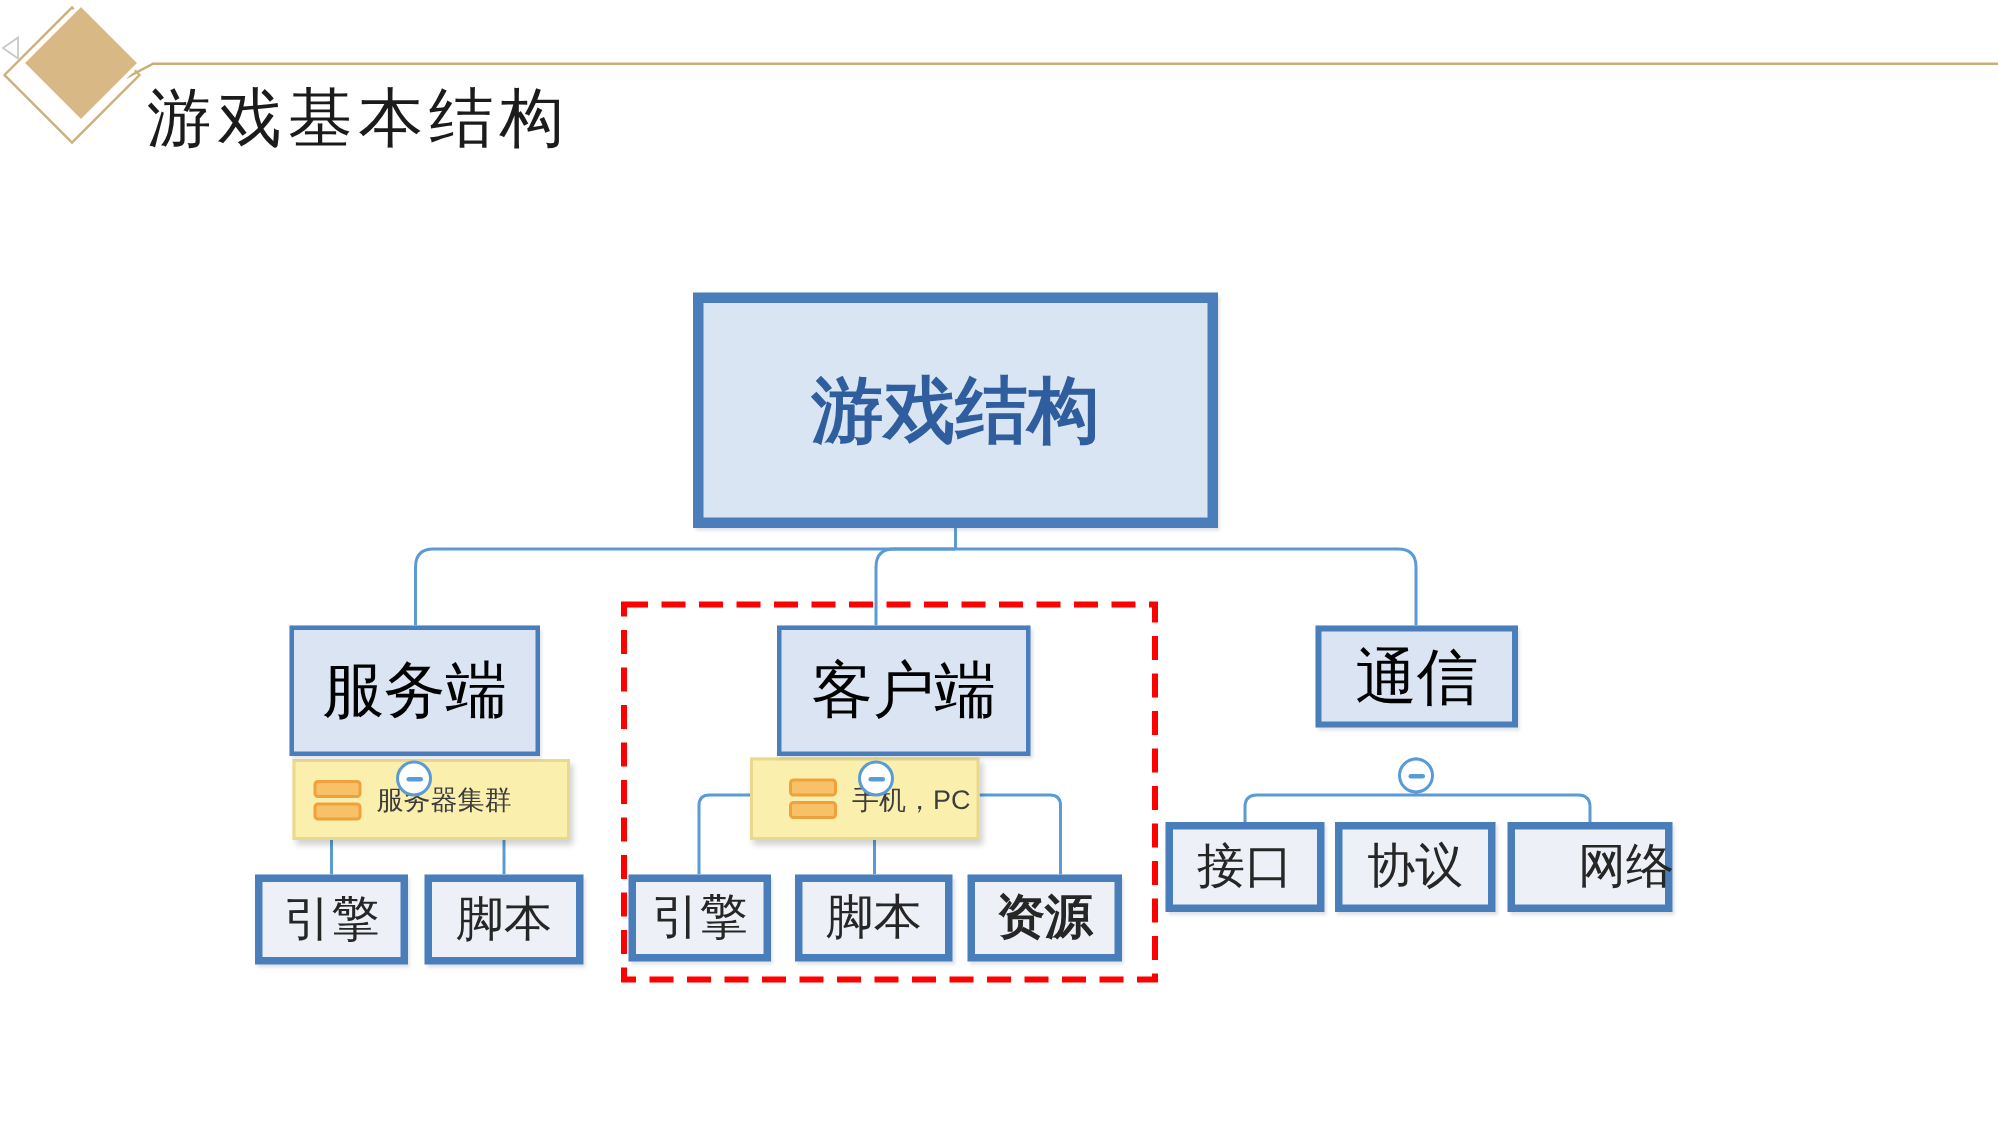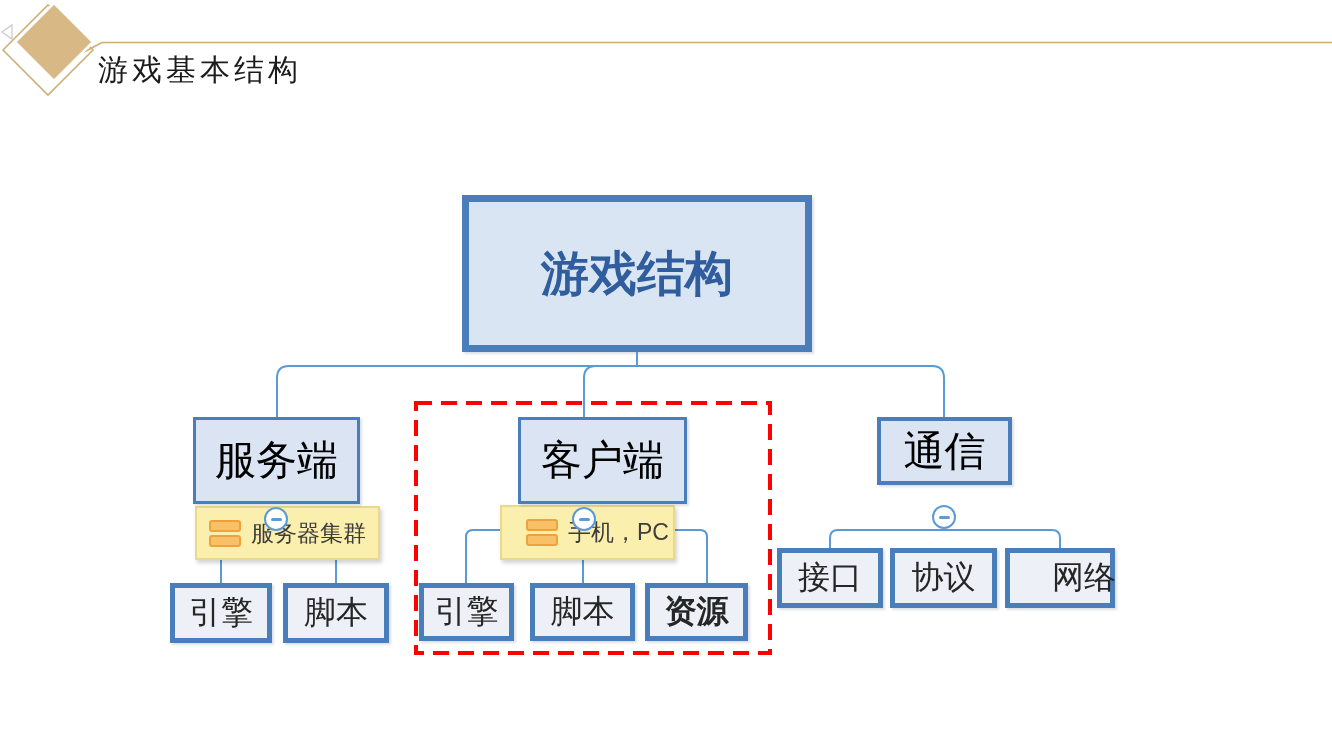--- a/index.html
+++ b/index.html
@@ -3,36 +3,36 @@
 <meta charset="utf-8">
 <style>
   html,body{margin:0;padding:0;background:#fff;}
   .slide{
     position:relative;width:1332px;height:749px;background:#ffffff;overflow:hidden;
     font-family:"Liberation Sans","DejaVu Sans",sans-serif;
   }
   .deco{position:absolute;left:0;top:0;}
   .title{
     position:absolute;left:98px;top:50px;margin:0;
-    font-size:30px;font-weight:500;color:#1b1b1b;letter-spacing:4px;white-space:nowrap;
+    font-size:43px;font-weight:500;color:#1b1b1b;letter-spacing:4px;white-space:nowrap;
   }
   .connectors{position:absolute;left:0;top:0;}
   .box{
     position:absolute;box-sizing:border-box;display:flex;align-items:center;justify-content:center;
     background:#EDF0F6;border:5px solid #4A7EBB;color:#262626;white-space:nowrap;
     box-shadow:1.5px 2px 2px rgba(110,120,140,.22);
   }
   .box.root{background:#D9E5F2;border-width:7px;font-size:48px;font-weight:bold;color:#2F5D9E;}
   .box.parent{background:#DAE4F2;border-width:3px;font-size:41px;color:#000000;}
   .box.parent.thick{border-width:4px;}
   .box.leaf{font-size:32px;}
   .note{
     position:absolute;box-sizing:border-box;background:#FBEFAD;border:2px solid #E9D98C;
     box-shadow:2px 3px 4px rgba(0,0,0,.18);display:flex;align-items:center;
-    padding-left:12px;gap:10px;font-size:23px;color:#3d3d3d;white-space:nowrap;
+    padding-left:12px;gap:10px;font-size:18px;color:#3d3d3d;white-space:nowrap;
   }
   .note-icon{display:flex;flex-direction:column;gap:3px;}
   .note-icon i{
     display:block;width:28px;height:8px;background:#F8C167;border:2px solid #EFA23B;border-radius:3px;
   }
   .collapse{
     position:absolute;box-sizing:border-box;width:24px;height:24px;border-radius:50%;
     border:2px solid #5B9BD5;background:#ffffff;display:flex;align-items:center;justify-content:center;
     z-index:6;cursor:pointer;
   }
@@ -77,21 +77,21 @@
     <rect x="416" y="403" width="354" height="250" fill="none" stroke="#FF0000" stroke-width="4" stroke-dasharray="16 9"></rect>
   </svg>
 
   <div class="note" style="left:195px;top:506px;width:185px;height:54px;">
     <span class="note-icon">
         <i></i>
         <i></i>
       </span>
     <span>服务器集群</span>
   </div>
-  <div class="note" style="left:500px;top:505px;width:175px;height:55px;padding-left:24px;">
+  <div class="note" style="left:500px;top:505px;width:153px;height:55px;padding-left:24px;">
     <span class="note-icon">
         <i></i>
         <i></i>
       </span>
     <span>手机，PC</span>
   </div>
 
   <div class="box root" style="left:462px;top:195px;width:350px;height:157px;">
     <span>游戏结构</span>
   </div>

